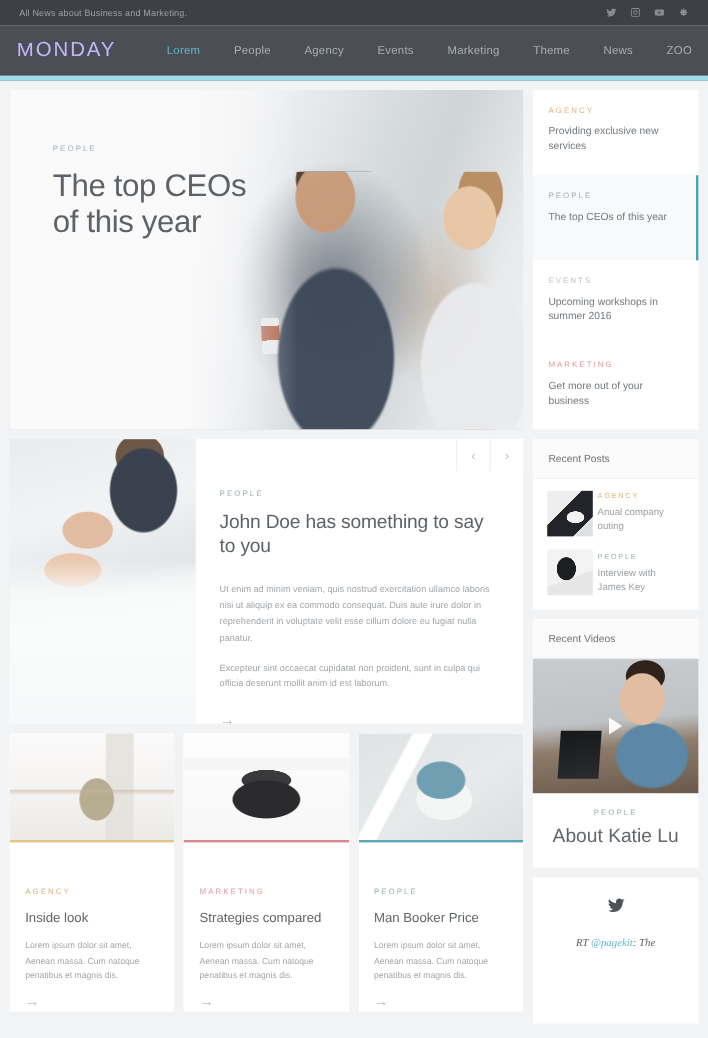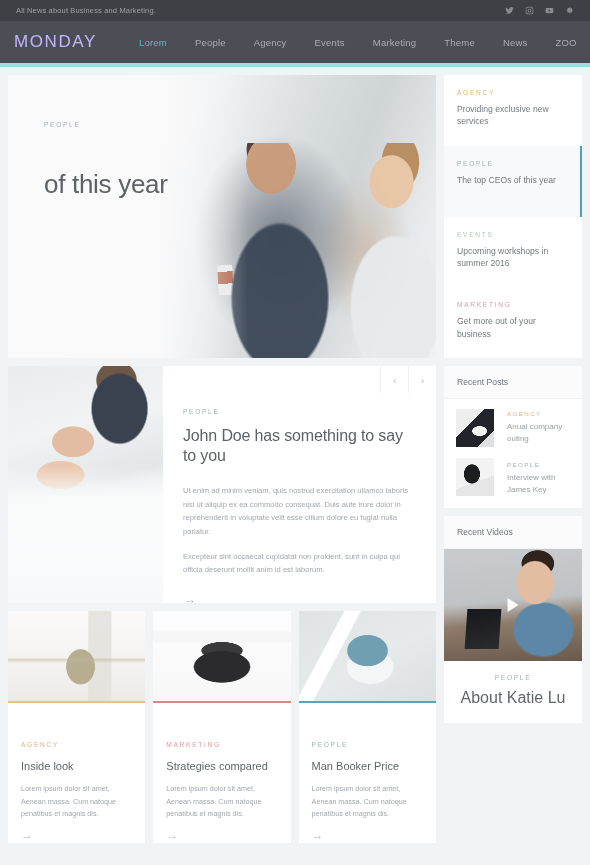--- a/index.html
+++ b/index.html
@@ -339,21 +339,21 @@
   .widget-head {
     padding: 11px 13px;
     font-size: 8.6px;
     color: #6d7278;
     border-bottom: 1px solid #f1f2f3;
     background: #fbfbfc;
   }
   .post-list { padding: 10px 12px 12px 12px; }
   .post {
     display: flex;
-    gap: 13px;
+    gap: 4px;
     margin-bottom: 11px;
     cursor: pointer;
   }
   .post:last-child { margin-bottom: 0; align-items: flex-end; }
   .post-thumb {
     width: 38px; height: 38px;
     flex: none;
     background: #d8d9da;
   }
   .post-thumb.t1 {
@@ -493,21 +493,21 @@
 
     <div class="hero-row">
       <div class="hero">
         <div class="hero-photo">
           <div class="hero-cup"></div>
         </div>
         <div class="hero-overlay"></div>
         <div class="hero-content">
           <div class="cat cat-people">PEOPLE</div>
           <h1 class="hero-title">
-            <br>
+            <span>The top CEOs</span><br>
             <span>of this year</span>
           </h1>
         </div>
       </div>
     </div>
 
     <div class="feature">
       <div class="feature-img"></div>
       <div class="feature-body">
         <div class="feature-nav">
@@ -605,15 +605,23 @@
       <div class="widget-head">Recent Videos</div>
       <div class="video-thumb">
         <div class="play-btn"></div>
       </div>
       <div class="video-meta">
         <div class="cat cat-people">PEOPLE</div>
         <div class="video-title">About Katie Lu</div>
       </div>
     </div>
 
+    <div class="tw-widget">
+      <span class="tw-icon">
+        <svg viewBox="0 0 24 24" width="15" height="15" fill="currentColor">
+            <path d="M23 4.9c-.8.4-1.7.7-2.6.8 1-.6 1.7-1.5 2-2.5-.9.5-1.9.9-2.9 1.1A4.5 4.5 0 0 0 11.7 8c0 .4 0 .7.1 1A12.8 12.8 0 0 1 2.5 3.9a4.5 4.5 0 0 0 1.4 6 4.4 4.4 0 0 1-2-.6v.1c0 2.2 1.5 4 3.6 4.4a4.5 4.5 0 0 1-2 .1 4.5 4.5 0 0 0 4.2 3.1A9 9 0 0 1 1 18.9a12.7 12.7 0 0 0 6.9 2c8.3 0 12.8-6.9 12.8-12.8v-.6c.9-.6 1.7-1.5 2.3-2.4z"></path>
+          </svg>
+      </span>
+      <div class="tw-text"><span>RT </span><span class="tw-handle">@pagekit</span><span>: The</span></div>
+    </div>
 
   </div>
 </div>
 
 </body></html>

